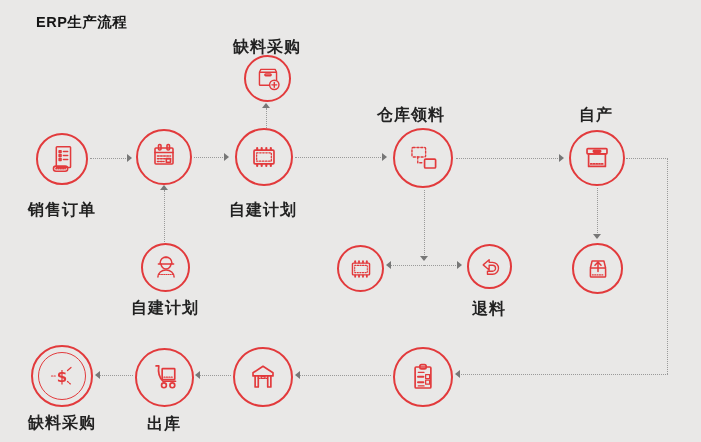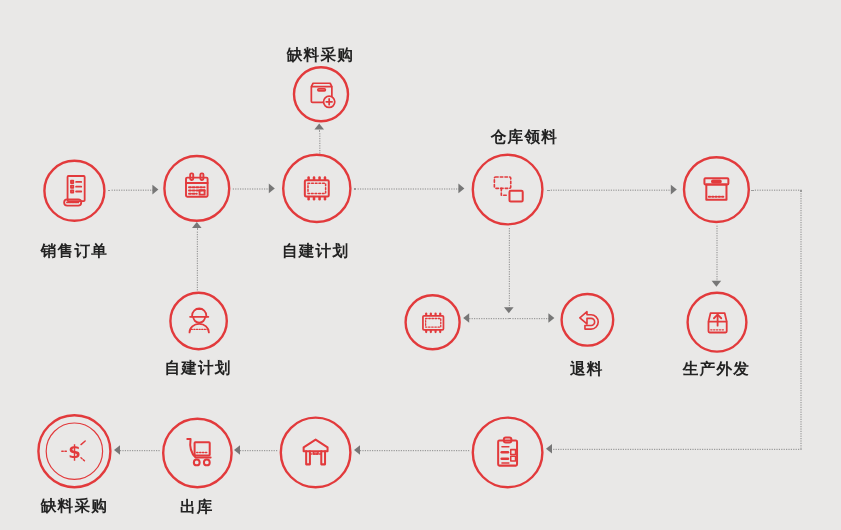--- a/index.html
+++ b/index.html
@@ -12,35 +12,36 @@
   *{box-sizing:border-box;margin:0;padding:0}
   html,body{width:701px;height:442px;overflow:hidden}
   body{background:var(--bg);font-family:"Liberation Sans","DejaVu Sans",sans-serif;position:relative}
   .stage{position:absolute;inset:0;width:701px;height:442px}
   .title{position:absolute;font-size:14.5px;font-weight:bold;color:#151515;letter-spacing:.5px}
   .node{position:absolute;display:flex;align-items:center;justify-content:center}
   .circle{width:100%;height:100%;border:2px solid var(--accent);border-radius:50%;
           display:flex;align-items:center;justify-content:center;position:relative}
   .circle.double::after{content:"";position:absolute;inset:5px;border:1.4px solid var(--accent);border-radius:50%}
   .ic{stroke:var(--accent);fill:none;stroke-width:1.6;stroke-linecap:round;stroke-linejoin:round;position:relative;z-index:1}
-  .lbl{position:absolute;width:120px;text-align:center;font-size:13px;font-weight:bold;color:var(--text);letter-spacing:1px}
+  .lbl{position:absolute;width:120px;text-align:center;font-size:16px;font-weight:bold;color:var(--text);letter-spacing:1px}
   .cn{position:absolute}
   .cn.h{border-top:1.5px dotted var(--line)}
   .cn.v{border-left:1.5px dotted var(--line)}
   .ar{position:absolute;width:0;height:0;border:4px solid transparent}
   .ar.r{border-left:5.5px solid var(--arrow);border-right:none}
   .ar.l{border-right:5.5px solid var(--arrow);border-left:none}
   .ar.u{border-bottom:5.5px solid var(--arrow);border-top:none}
   .ar.d{border-top:5.5px solid var(--arrow);border-bottom:none}
 </style>
 </head>
 <body>
 
 <div class="stage">
 
+  <div class="title" style="left:36px;top:13px">ERP生产流程</div>
 
   <div class="cn h" style="left:90px;top:158px;width:38px"></div>
   <div class="ar r" style="left:127px;top:154px"></div>
 
   <div class="cn v" style="left:164px;top:190px;height:52px"></div>
   <div class="ar u" style="left:160px;top:185px"></div>
 
   <div class="cn h" style="left:194px;top:157px;width:31px"></div>
   <div class="ar r" style="left:224px;top:153px"></div>
 
@@ -147,32 +148,33 @@
 
   <div class="node" style="left:393px;top:128px;width:60px;height:60px">
     <div class="circle">
       <svg class="ic" width="42" height="42" viewBox="0 0 40 40">
         <rect x="9.5" y="10" width="13" height="9" rx="1" stroke-dasharray="2 1.7" stroke-width="1.3"></rect>
         <path d="M15 19 v5.5 h5.5" stroke-dasharray="2 1.7" stroke-width="1.3"></path>
         <rect x="21.5" y="21" width="10.5" height="8.5" rx="1"></rect>
       </svg>
     </div>
   </div>
-  <div class="lbl" style="left:377px;top:105px">仓库领料</div>
+  <div class="lbl" style="left:351px;top:105px">仓库领料</div>
 
   <div class="node" style="left:569px;top:130px;width:56px;height:56px">
     <div class="circle">
       <svg class="ic" width="42" height="42" viewBox="0 0 40 40">
         <rect x="10.5" y="11" width="19" height="5" rx="0.8"></rect>
         <path d="M12 16 h16 v12 h-16 z"></path>
         <rect x="16.5" y="12.7" width="7" height="1.7" rx="0.8"></rect>
         <line x1="14" y1="25.6" x2="26" y2="25.6" stroke-dasharray="1.1 1.5"></line>
       </svg>
     </div>
   </div>
+  <div class="lbl" style="left:536px;top:105px">自产</div>
 
   <div class="node" style="left:141px;top:243px;width:49px;height:49px">
     <div class="circle">
       <svg class="ic" width="38" height="38" viewBox="0 0 40 40">
         <path d="M13.8 15.5 v-0.8 a6.2 6.2 0 0 1 12.4 0 v0.8"></path>
         <line x1="12" y1="15.8" x2="28" y2="15.8"></line>
         <line x1="18.7" y1="9" x2="21.3" y2="9"></line>
         <path d="M14.8 15.8 a5.2 5.2 0 0 0 10.4 0"></path>
         <path d="M11.5 29.5 a8.5 7.5 0 0 1 17 0"></path>
         <line x1="13" y1="26.8" x2="27" y2="26.8" stroke-dasharray="1 1.3" stroke-width="1.2"></line>
@@ -213,21 +215,20 @@
     <div class="circle">
       <svg class="ic" width="38" height="38" viewBox="0 0 40 40">
         <path d="M12 19 l1.8 -7.5 h12.4 l1.8 7.5"></path>
         <rect x="12" y="19" width="16" height="9.5" rx="1"></rect>
         <line x1="14" y1="26.2" x2="26" y2="26.2" stroke-dasharray="1.1 1.4" stroke-width="1.2"></line>
         <line x1="20" y1="22.5" x2="20" y2="13"></line>
         <path d="M16.8 16 L20 12.8 l3.2 3.2"></path>
       </svg>
     </div>
   </div>
-  <div class="lbl" style="left:537px;top:299px">生产外发</div>
 
   <div class="node" style="left:31px;top:345px;width:62px;height:62px">
     <div class="circle double">
       <svg class="ic" width="40" height="40" viewBox="0 0 40 40">
         <text x="20" y="25.5" font-size="15" font-weight="bold" text-anchor="middle" fill="var(--accent)" stroke="none" font-family="DejaVu Sans, sans-serif">$</text>
         <line x1="9.5" y1="20" x2="14" y2="20" stroke-dasharray="1.2 1.4" stroke-width="1.2"></line>
         <line x1="25.5" y1="14.5" x2="29" y2="11.5" stroke-width="1.2"></line>
         <line x1="25.5" y1="25.5" x2="29" y2="28.5" stroke-dasharray="1.2 1.4" stroke-width="1.2"></line>
       </svg>
     </div>

